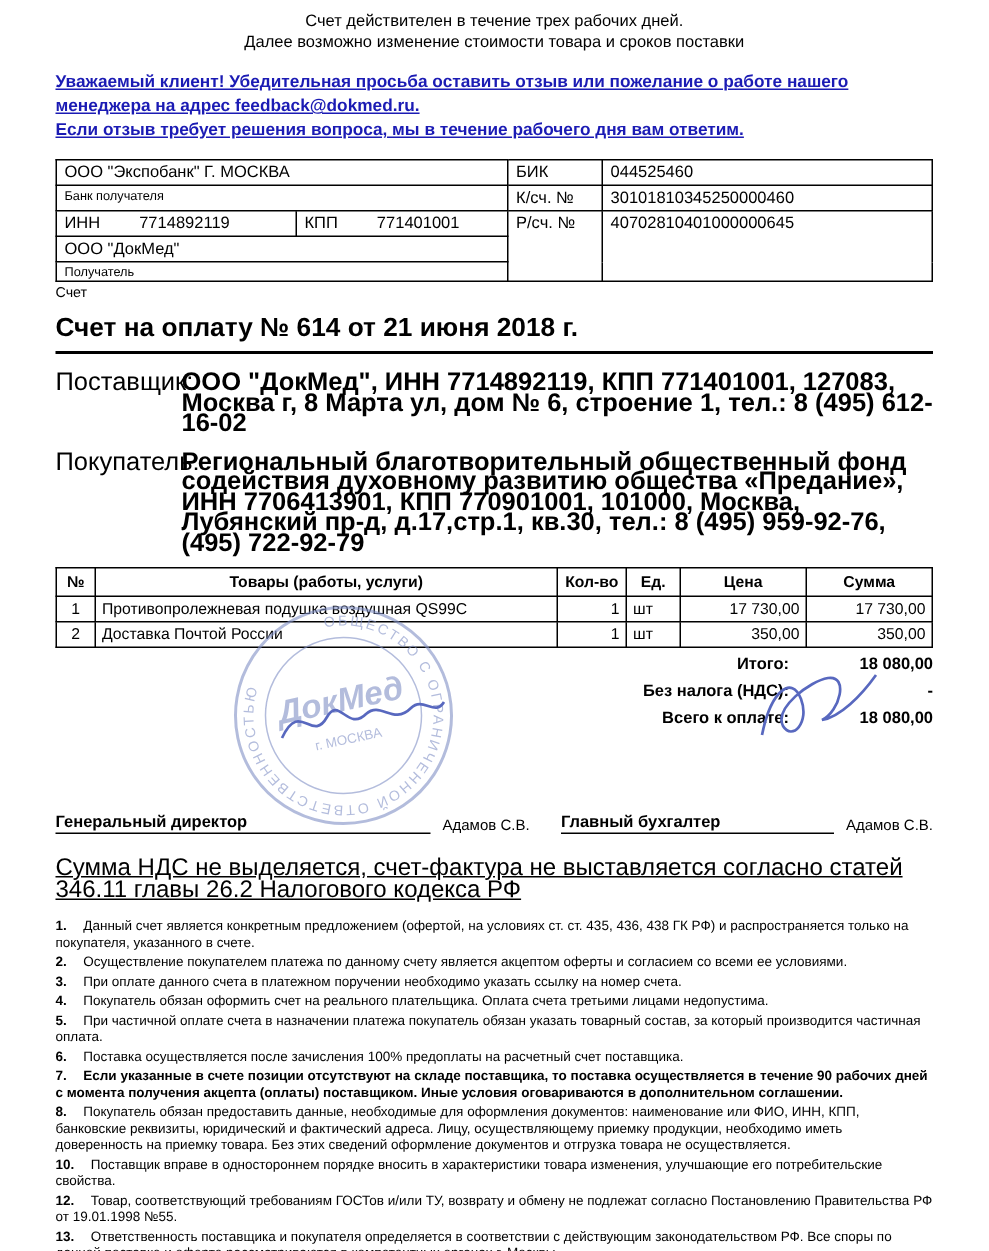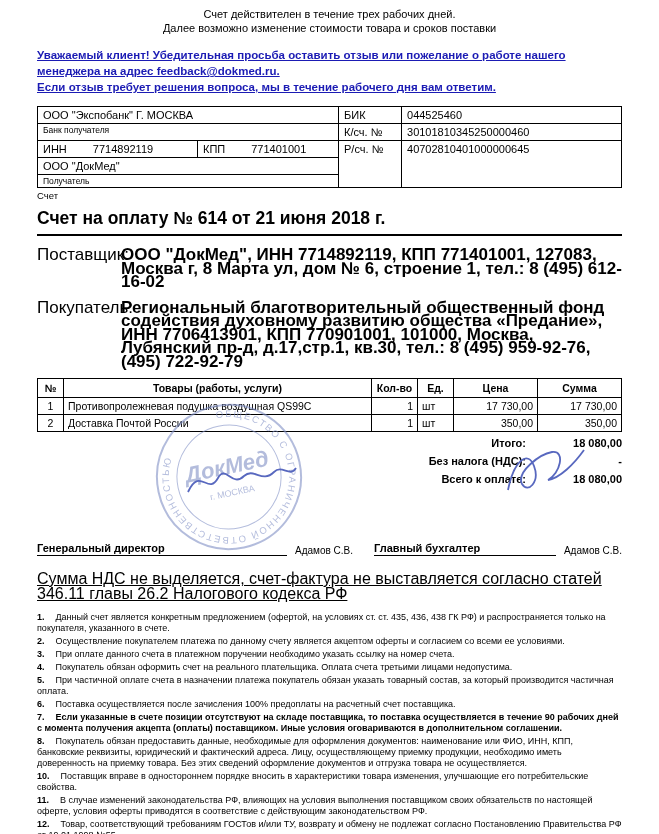--- a/index.html
+++ b/index.html
@@ -167,21 +167,20 @@
   <div class="terms">
     <div class="term"><span class="term-num">1.</span><span class="term-text">Данный счет является конкретным предложением (офертой, на условиях ст. ст. 435, 436, 438 ГК РФ) и распространяется только на покупателя, указанного в счете.</span></div>
     <div class="term"><span class="term-num">2.</span><span class="term-text">Осуществление покупателем платежа по данному счету является акцептом оферты и согласием со всеми ее условиями.</span></div>
     <div class="term"><span class="term-num">3.</span><span class="term-text">При оплате данного счета в платежном поручении необходимо указать ссылку на номер счета.</span></div>
     <div class="term"><span class="term-num">4.</span><span class="term-text">Покупатель обязан оформить счет на реального плательщика. Оплата счета третьими лицами недопустима.</span></div>
     <div class="term"><span class="term-num">5.</span><span class="term-text">При частичной оплате счета в назначении платежа покупатель обязан указать товарный состав, за который производится частичная оплата.</span></div>
     <div class="term"><span class="term-num">6.</span><span class="term-text">Поставка осуществляется после зачисления 100% предоплаты на расчетный счет поставщика.</span></div>
     <div class="term bold"><span class="term-num">7.</span><span class="term-text">Если указанные в счете позиции отсутствуют на складе поставщика, то поставка осуществляется в течение 90 рабочих дней с момента получения акцепта (оплаты) поставщиком. Иные условия оговариваются в дополнительном соглашении.</span></div>
     <div class="term"><span class="term-num">8.</span><span class="term-text">Покупатель обязан предоставить данные, необходимые для оформления документов: наименование или ФИО, ИНН, КПП, банковские реквизиты, юридический и фактический адреса. Лицу, осуществляющему приемку продукции, необходимо иметь доверенность на приемку товара. Без этих сведений оформление документов и отгрузка товара не осуществляется.</span></div>
     <div class="term"><span class="term-num">10.</span><span class="term-text">Поставщик вправе в одностороннем порядке вносить в характеристики товара изменения, улучшающие его потребительские свойства.</span></div>
-    <div class="term"><span class="term-num">11.</span><span class="term-text">В случае изменений законодательства РФ, влияющих на условия выполнения поставщиком своих обязательств по настоящей оферте, условия оферты приводятся в соответствие с действующим законодательством РФ.</span></div>
     <div class="term"><span class="term-num">12.</span><span class="term-text">Товар, соответствующий требованиям ГОСТов и/или ТУ, возврату и обмену не подлежат согласно Постановлению Правительства РФ от 19.01.1998 №55.</span></div>
     <div class="term"><span class="term-num">13.</span><span class="term-text">Ответственность поставщика и покупателя определяется в соответствии с действующим законодательством РФ. Все споры по данной поставке и оферте рассматриваются в компетентных органах г. Москвы.</span></div>
   </div>
 
   <svg class="stamp" viewBox="0 0 154 154" aria-hidden="true">
     <defs>
       <path id="stamp-ring-path" d="M77,17 A60,60 0 1 1 76.99,17" fill="none"></path>
     </defs>
     <circle cx="77" cy="77" r="72" fill="none" stroke="#8291c6" stroke-width="2"></circle>
     <circle cx="77" cy="77" r="52" fill="none" stroke="#8291c6" stroke-width="1"></circle>

